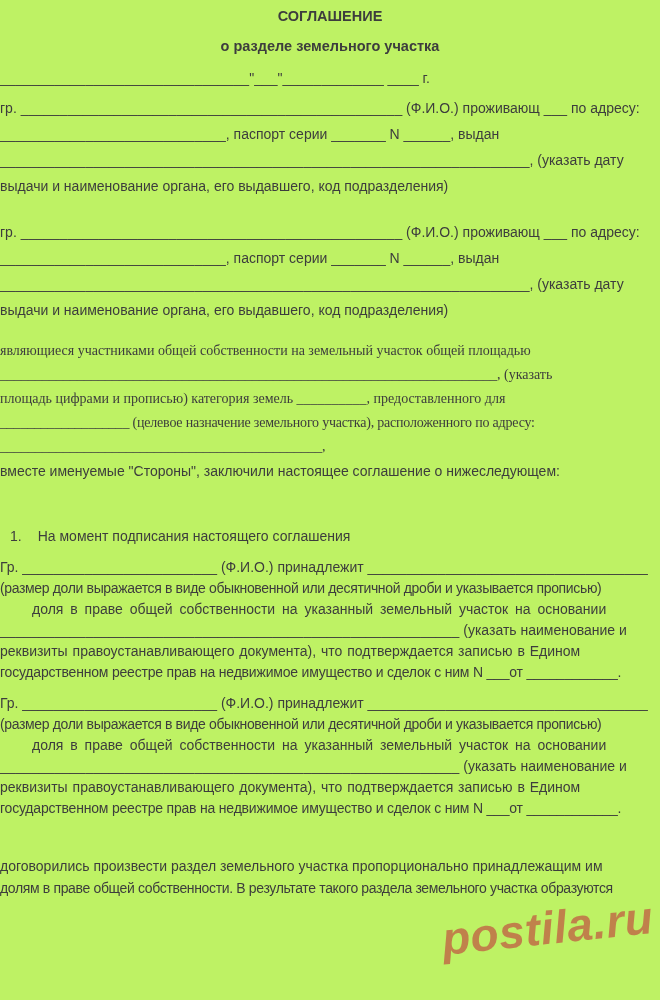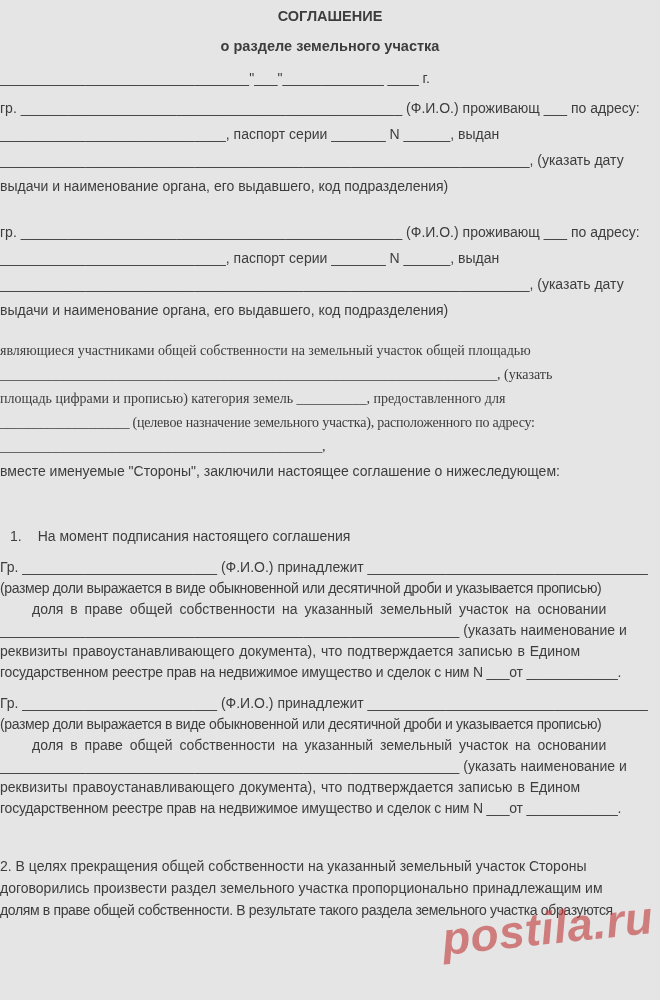--- a/index.html
+++ b/index.html
@@ -1,20 +1,20 @@
 <!DOCTYPE html>
 <html><head>
 <meta charset="utf-8">
 <style>
   html, body { margin: 0; padding: 0; background: #ffffff; }
   .page {
     position: relative;
     width: 660px;
     height: 1000px;
-    background: #e5e5e5;
+    background: #bef264;
     overflow: hidden;
     font-family: "Liberation Sans", "DejaVu Sans", sans-serif;
     font-size: 14px;
     color: #3d3d3d;
     box-sizing: border-box;
     padding-top: 5px;
   }
   .line {
     white-space: nowrap;
     overflow: hidden;
@@ -126,20 +126,19 @@
   <div class="owner-block">
     <div class="line">Гр. _________________________ (Ф.И.О.) принадлежит ____________________________________</div>
     <div class="line tight">(размер доли выражается в виде обыкновенной или десятичной дроби и указывается прописью)</div>
     <div class="line wsp3">доля в праве общей собственности на указанный земельный участок на основании</div>
     <div class="line">___________________________________________________________ (указать наименование и</div>
     <div class="line wsp1">реквизиты правоустанавливающего документа), что подтверждается записью в Едином</div>
     <div class="line tight-sm">государственном реестре прав на недвижимое имущество и сделок с ним N ___от ____________.</div>
   </div>
 
   <div class="clause2-block">
-    <div class="line">2. В целях прекращения общей собственности на указанный земельный участок Стороны</div>
     <div class="line">договорились произвести раздел земельного участка пропорционально принадлежащим им</div>
     <div class="line tight">долям в праве общей собственности. В результате такого раздела земельного участка образуются</div>
   </div>
 
   <div class="watermark">postila.ru</div>
 
 </div>
 
 </body></html>

